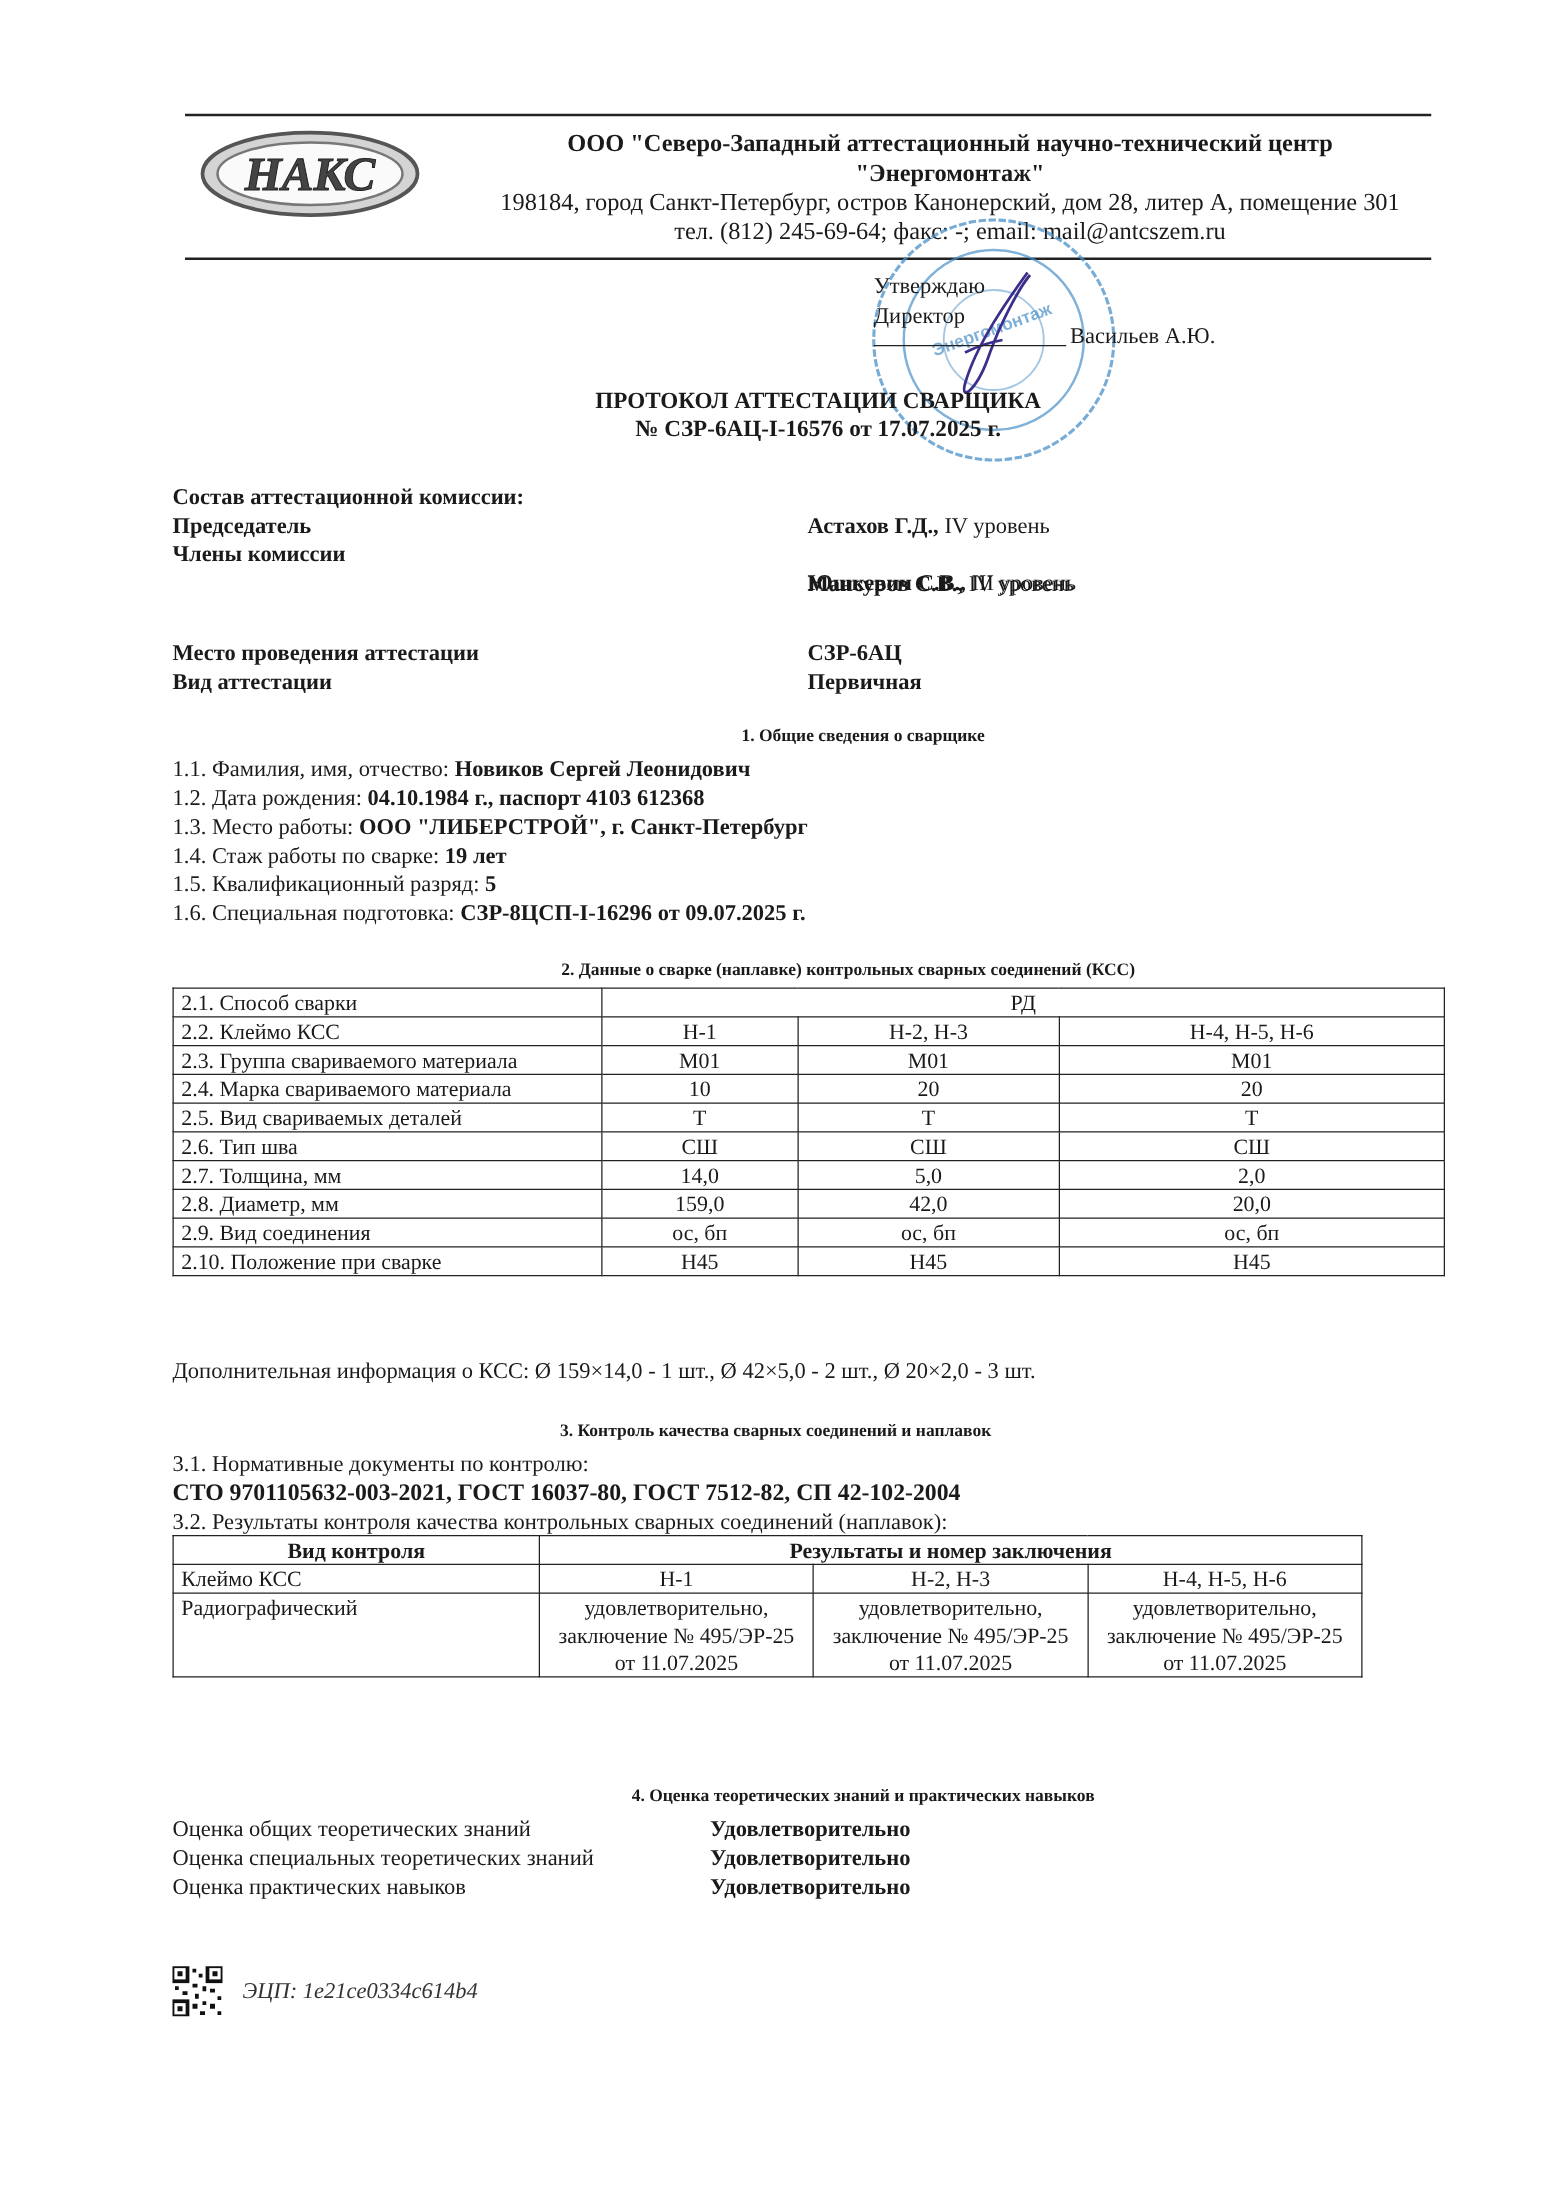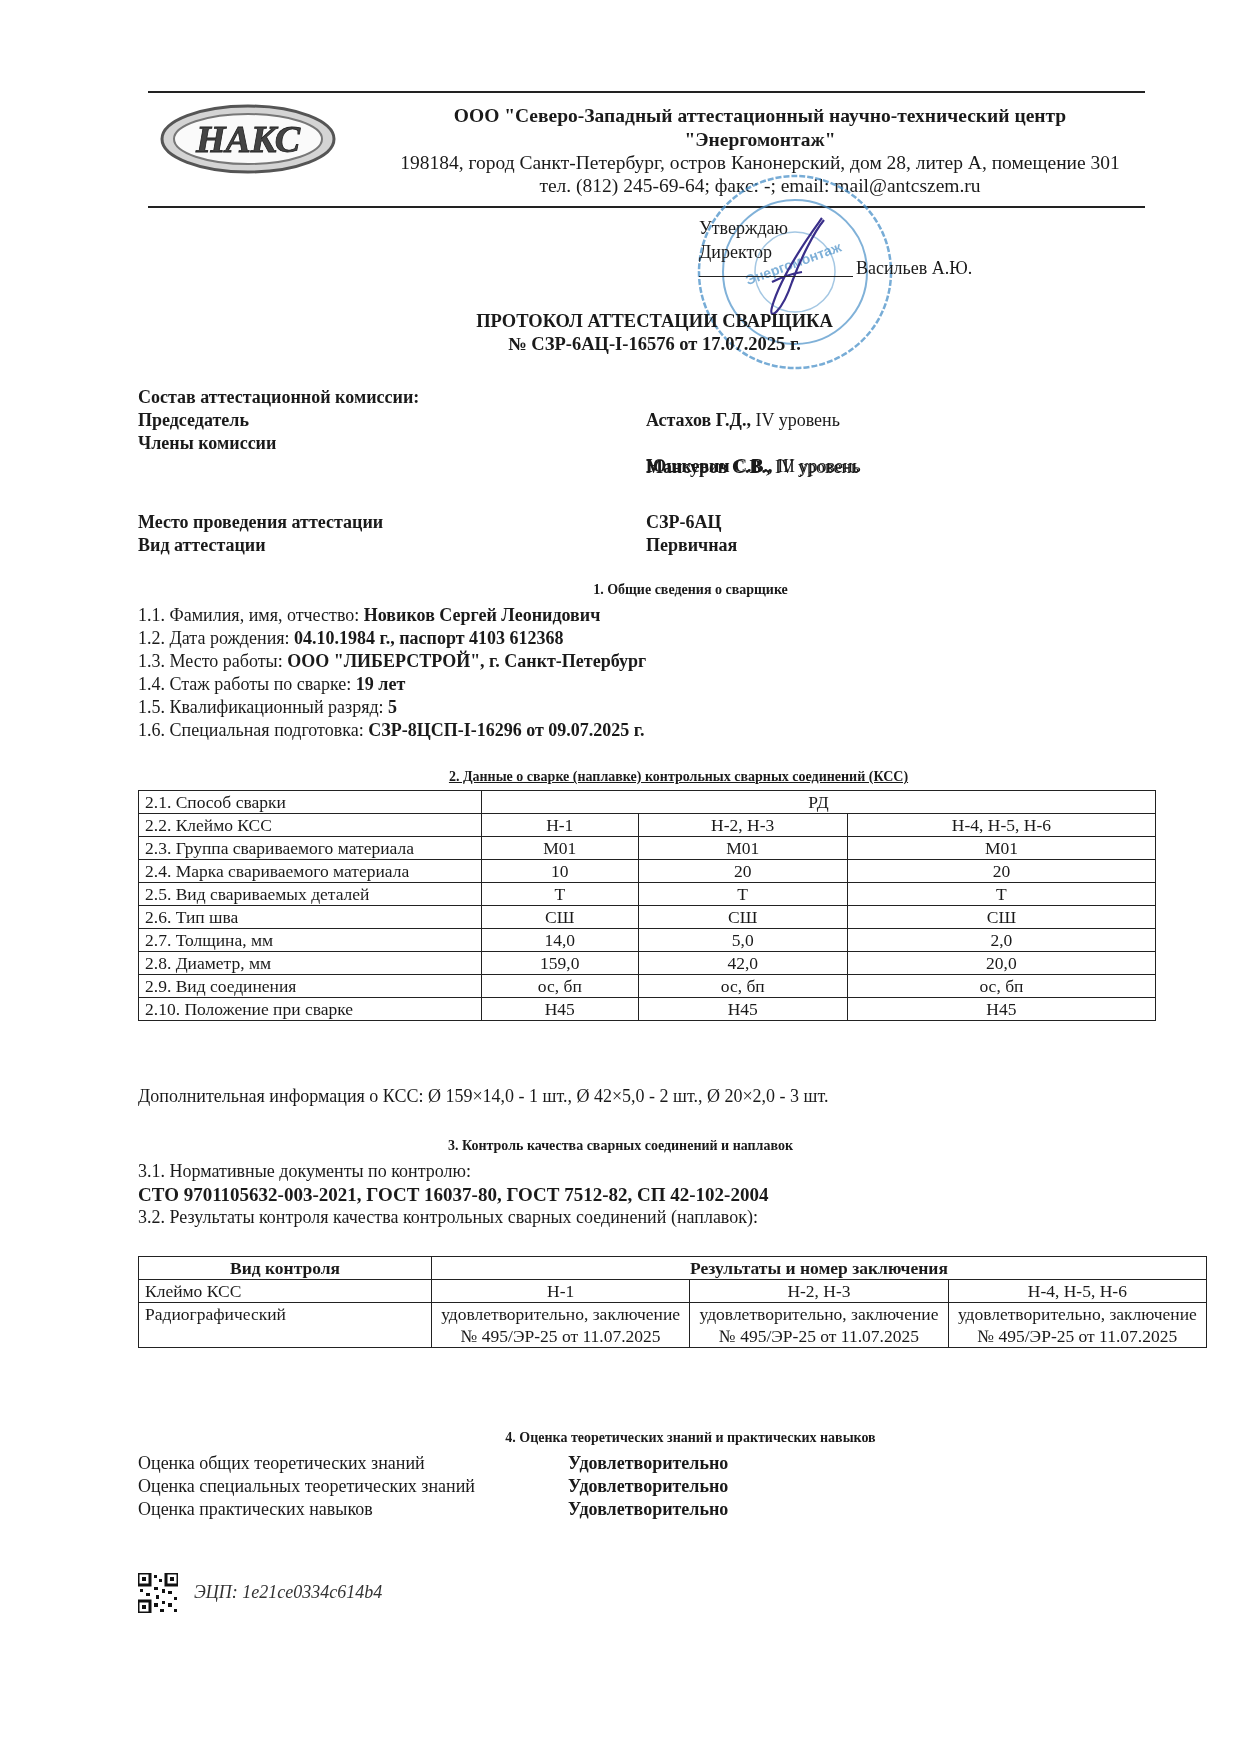--- a/index.html
+++ b/index.html
@@ -38,21 +38,21 @@
   .info { left: 138px; font-size: 18px; line-height: 23px; }
 
   table.grid { border-collapse: collapse; position: absolute; font-size: 17.5px; }
   table.grid td, table.grid th { border: 1.5px solid #222; padding: 0 6px; line-height: 22px; }
   table.grid td.c { text-align: center; }
 
   .t1 { left: 138px; top: 790px; width: 1018px; }
   .t1 td { height: 22px; }
   .t1 td.lab { width: 330px; }
 
-  .t2 { left: 138px; top: 1228px; width: 1069px; margin-top: 28px; }
+  .t2 { left: 138px; top: 1228px; width: 952px; }
   .t2 th { font-weight: bold; text-align: center; }
   .t2 td.lab { width: 280px; vertical-align: top; }
   .t2 td.c { vertical-align: top; }
 
   .qr { left: 138px; top: 1573px; width: 40px; height: 40px; }
   .ecp { left: 194px; top: 1582px; font-style: italic; font-size: 18px; color: #333; }
 </style>
 </head>
 <body>
 
@@ -119,21 +119,21 @@
 <div class="abs sec-h" style="top:582px; padding-left:140px; box-sizing:border-box;">1. Общие сведения о сварщике</div>
 <div class="abs info" style="top:604px;">
   <div><span>1.1. Фамилия, имя, отчество: </span><span class="b">Новиков Сергей Леонидович</span></div>
   <div><span>1.2. Дата рождения: </span><span class="b">04.10.1984 г., паспорт 4103 612368</span></div>
   <div><span>1.3. Место работы: </span><span class="b">ООО "ЛИБЕРСТРОЙ", г. Санкт-Петербург</span></div>
   <div><span>1.4. Стаж работы по сварке: </span><span class="b">19 лет</span></div>
   <div><span>1.5. Квалификационный разряд: </span><span class="b">5</span></div>
   <div><span>1.6. Специальная подготовка: </span><span class="b">СЗР-8ЦСП-I-16296 от 09.07.2025 г.</span></div>
 </div>
 
-<div class="abs sec-h" style="top:769px; padding-left:116px; box-sizing:border-box;text-decoration:underline;">2. Данные о сварке (наплавке) контрольных сварных соединений (КСС)</div>
+<div class="abs sec-h" style="top:769px; padding-left:116px; box-sizing:border-box;">2. Данные о сварке (наплавке) контрольных сварных соединений (КСС)</div>
 <table class="grid t1">
   <tbody>
       <tr>
     <td class="lab">2.1. Способ сварки</td>
     <td class="c" colspan="3">РД</td>
   </tr>
   <tr>
     <td class="lab">2.2. Клеймо КСС</td>
     <td class="c">Н-1</td>
     <td class="c">Н-2, Н-3</td>

